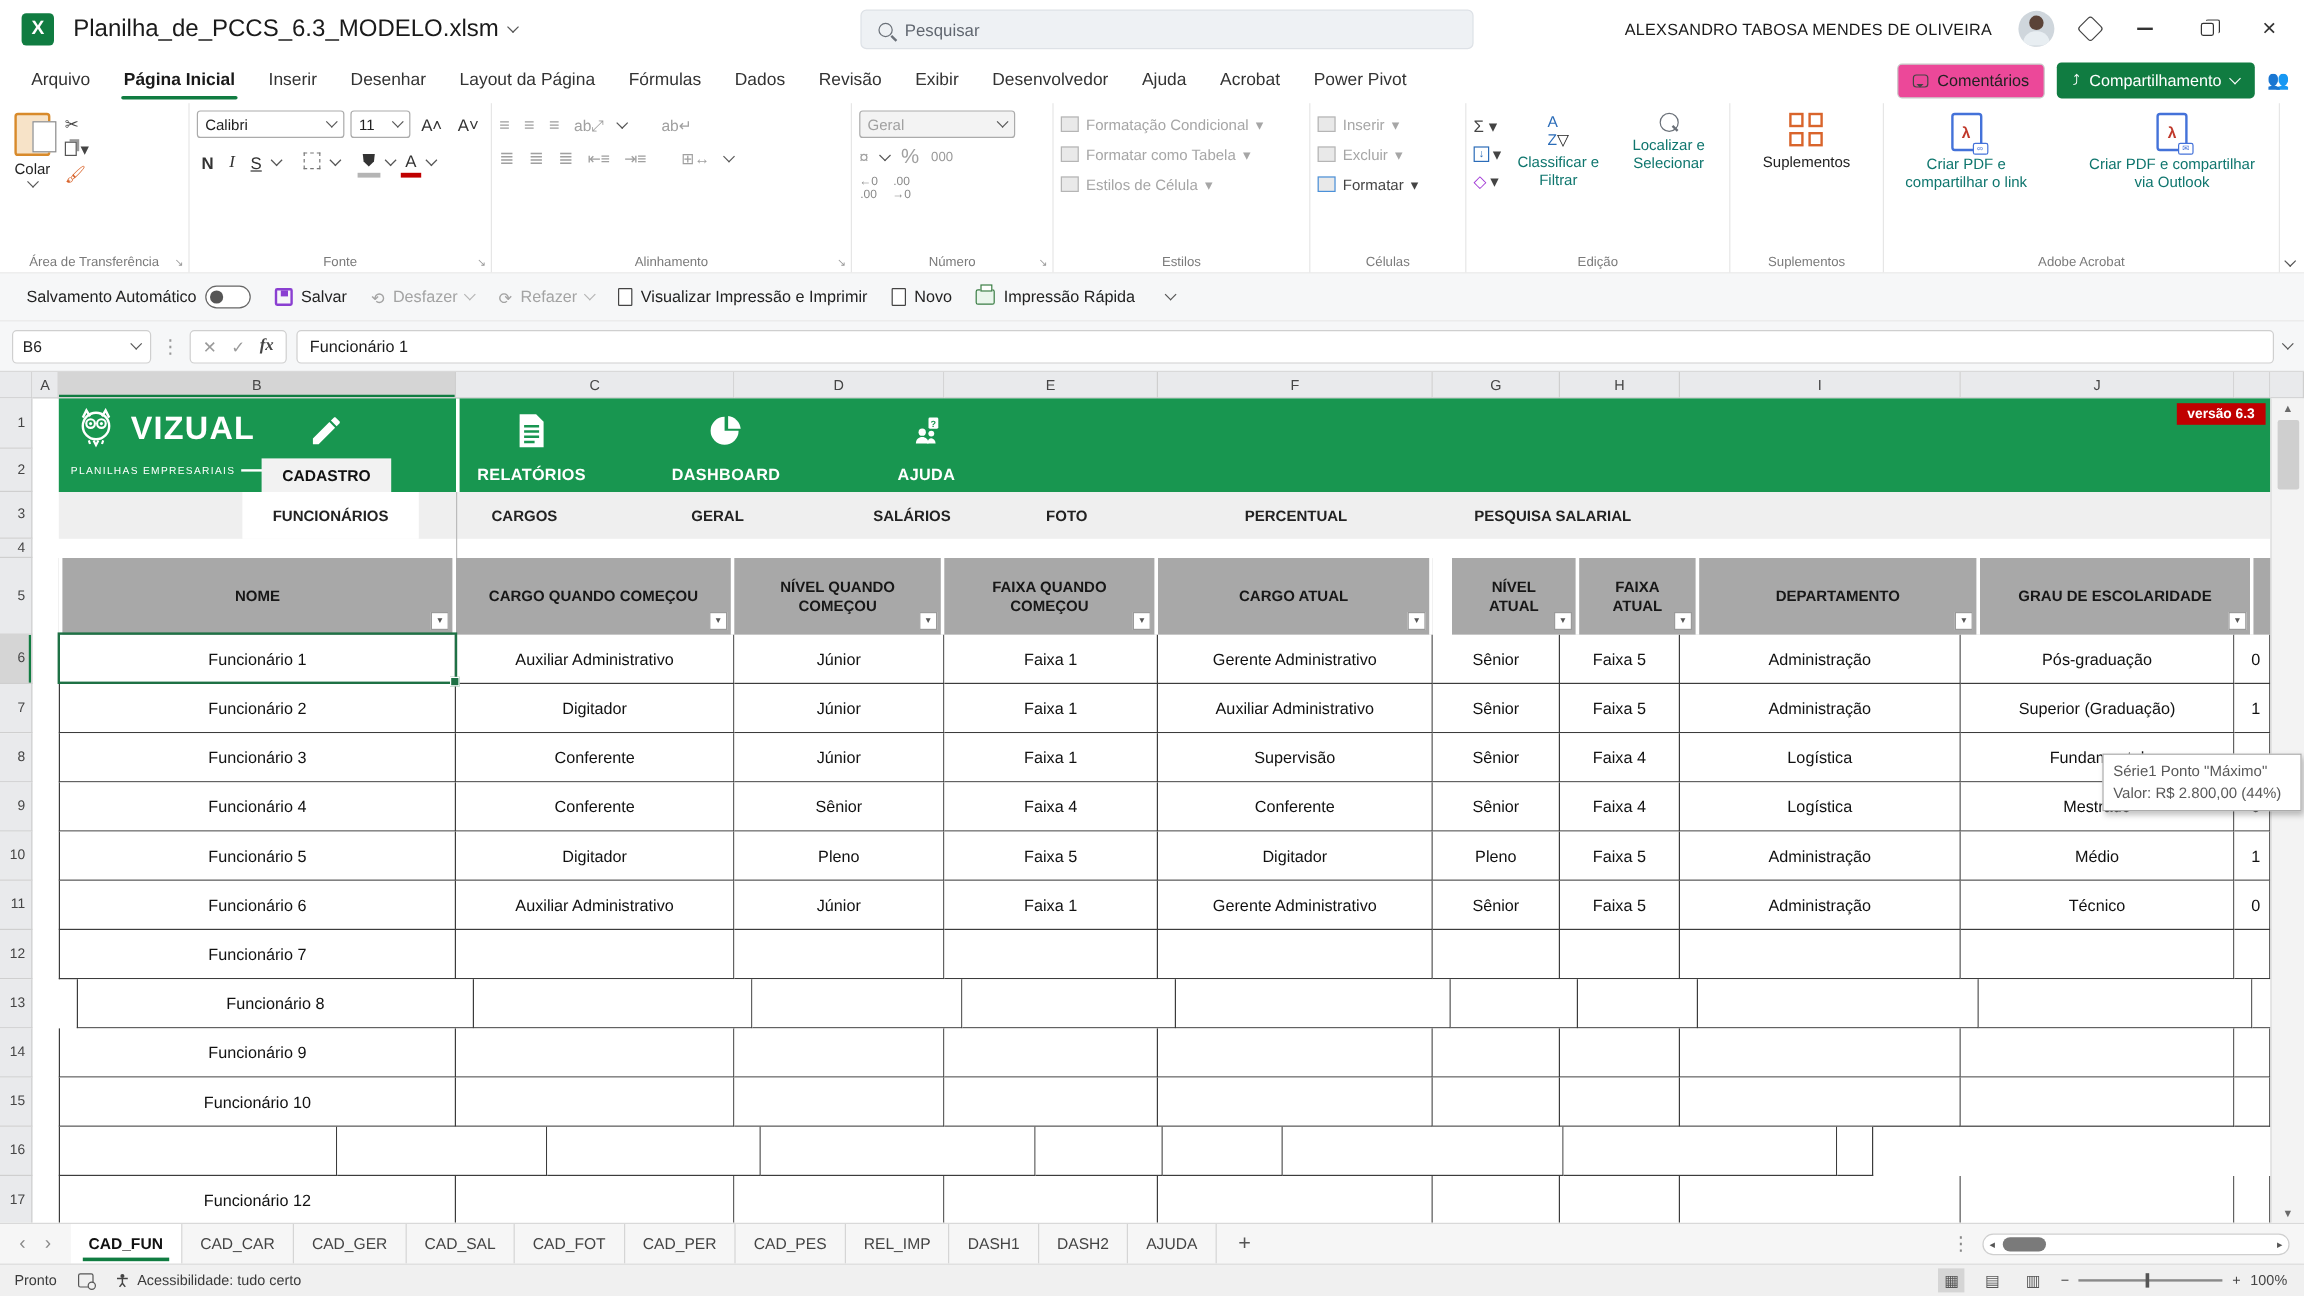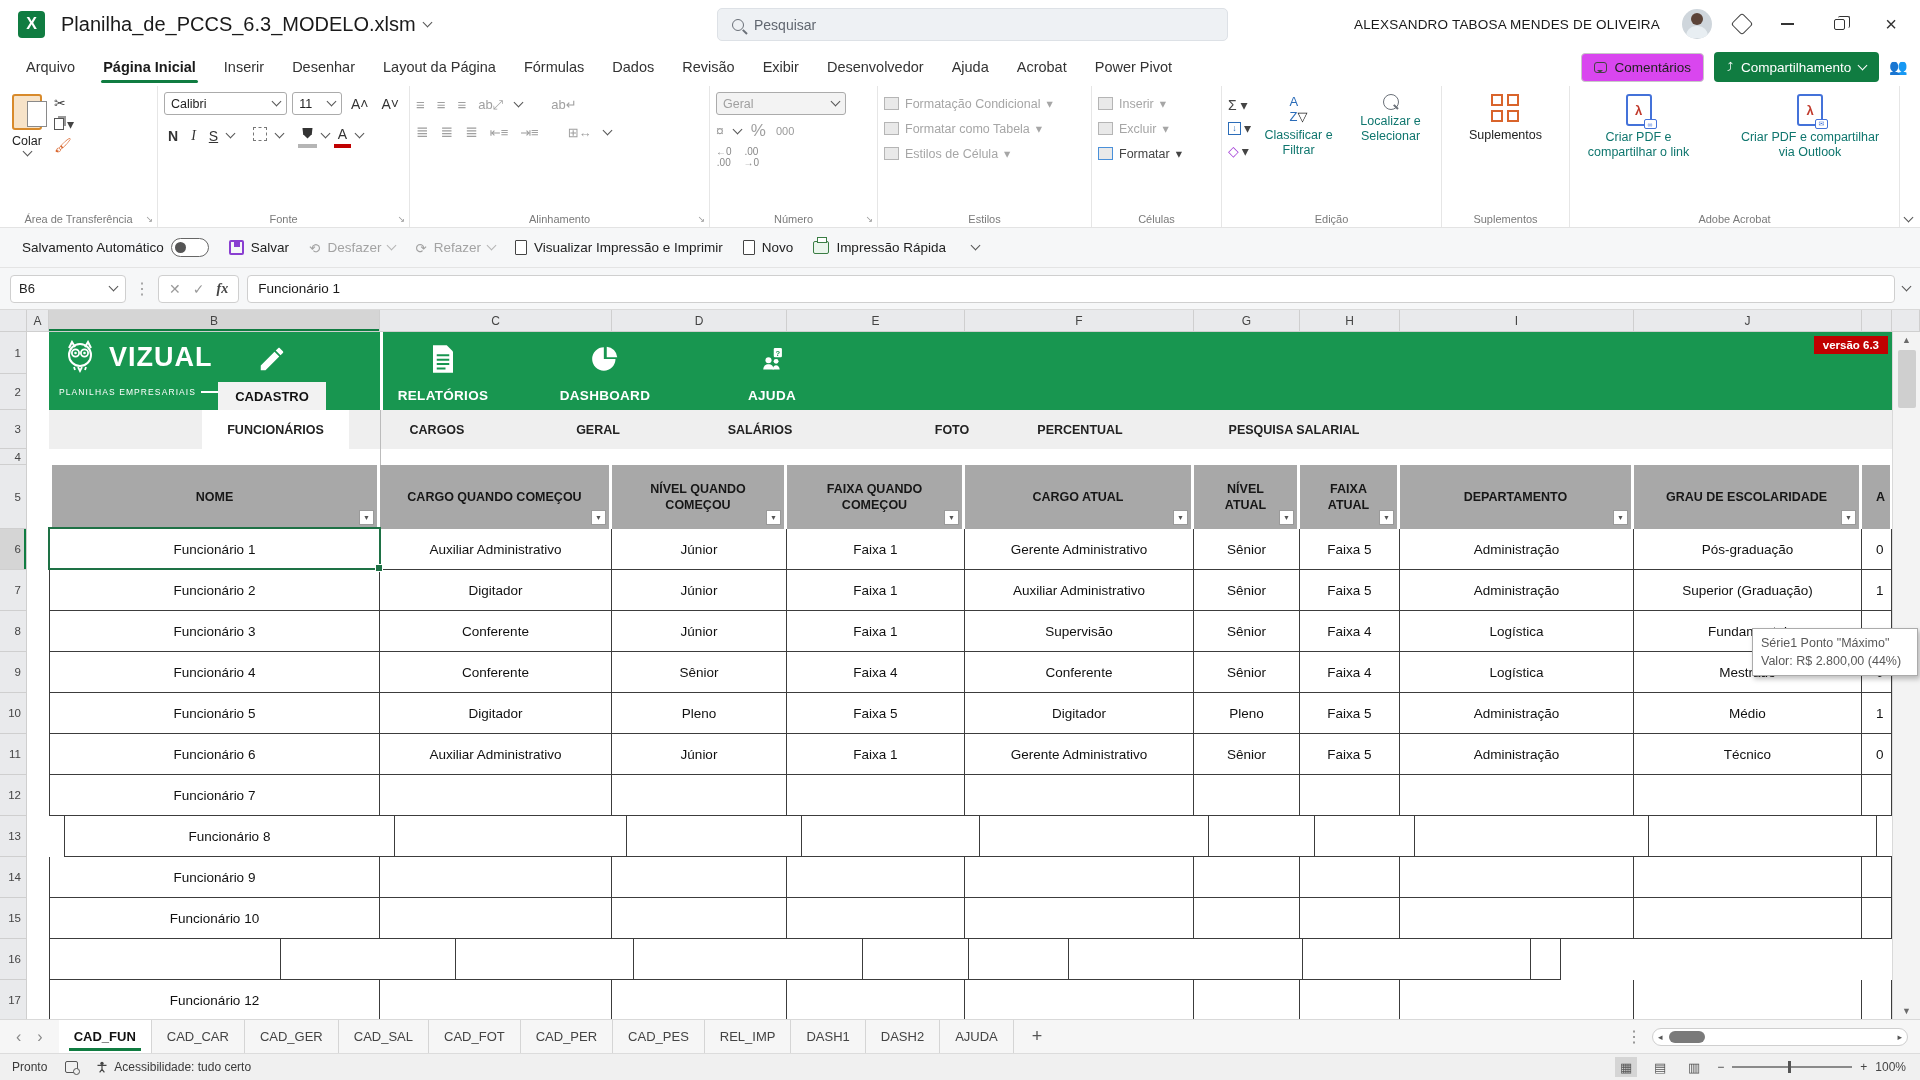--- a/index.html
+++ b/index.html
@@ -26,21 +26,21 @@
   .restore { width:11px; height:11px; border:1.4px solid #333; border-radius:2px; position:relative; }
   .restore::before { content:""; position:absolute; top:-4px; left:3px; width:11px; height:11px; border:1.4px solid #333; border-left:none; border-bottom:none; border-radius:2px; }
   .closex { font-size:20px; line-height:1; color:#333; }
 
   
   .menubar { position:absolute; top:48px; left:0; width:1920px; height:38px; background:#fff; display:flex; align-items:center; padding-left:12px; gap:0; }
   .mtab { font-size:14.5px; color:#333; padding:8px 14px; position:relative; white-space:nowrap; }
   .mtab.active { font-weight:bold; color:#1a1a1a; }
   .mtab.active::after { content:""; position:absolute; left:12px; right:12px; bottom:0; height:3px; border-radius:2px; background:#107C41; }
   .mb-right { margin-left:auto; display:flex; align-items:center; gap:10px; padding-right:12px; }
-  .comments-btn { height:29px; border:1px solid #c8c8c8; border-radius:4px; background:#d946ef; display:flex; align-items:center; gap:7px; padding:0 12px; font-size:13.5px; color:#222; }
+  .comments-btn { height:29px; border:1px solid #c8c8c8; border-radius:4px; background:#ec4899; display:flex; align-items:center; gap:7px; padding:0 12px; font-size:13.5px; color:#222; }
   .bubble { width:13px; height:11px; border:1.5px solid #444; border-radius:3px; position:relative; }
   .bubble::after { content:""; position:absolute; left:2px; bottom:-4px; border:3px solid transparent; border-top-color:#444; }
   .share-btn { height:30px; background:#107C41; border-radius:4px; color:#fff; display:flex; align-items:center; gap:8px; padding:0 13px; font-size:13.5px; }
   .share-btn .chev { border-color:#fff; }
   .person-share { font-size:15px; color:#333; }
 
   
   .ribbon { position:absolute; top:86px; left:0; width:1920px; height:142px; background:#fff; border-bottom:1px solid #e3e3e3; display:flex; }
   .rgroup { position:relative; height:100%; border-right:1px solid #e6e6e6; padding:6px 6px 18px 6px; display:flex; gap:6px; }
   .rlabel { position:absolute; bottom:2px; left:0; right:0; text-align:center; font-size:11px; color:#7a7a7a; white-space:nowrap; }
@@ -513,21 +513,21 @@
         </div>
       <span class="version-badge">versão 6.3</span>
     </div>
 
     <div class="strip" id="subtab-strip">
       <div class="colline"></div>
     <div class="subtab boxed" style="left: 153px; width: 147px;">FUNCIONÁRIOS</div>
         <div class="subtab" style="left: 388px;">CARGOS</div>
         <div class="subtab" style="left: 549px;">GERAL</div>
         <div class="subtab" style="left: 711px;">SALÁRIOS</div>
-        <div class="subtab" style="left: 903px;">FOTO</div>
+        <div class="subtab" style="left: 840px;">FOTO</div>
         <div class="subtab" style="left: 1031px;">PERCENTUAL</div>
         <div class="subtab" style="left: 1245px;">PESQUISA SALARIAL</div>
       </div>
 
     <div class="thead" id="thead">
         <div class="th" style="width: 331px;">
           <span>NOME</span>
           <div class="filter">▼</div>
         </div>
         <div class="th" style="width: 232px;">
@@ -539,21 +539,21 @@
           <div class="filter">▼</div>
         </div>
         <div class="th" style="width: 178px;">
           <span>FAIXA QUANDO COMEÇOU</span>
           <div class="filter">▼</div>
         </div>
         <div class="th" style="width: 229px;">
           <span>CARGO ATUAL</span>
           <div class="filter">▼</div>
         </div>
-        <div class="th" style="width: 106px;">
+        <div class="th" style="width: 106px; margin-left: 16px;">
           <span>NÍVEL ATUAL</span>
           <div class="filter">▼</div>
         </div>
         <div class="th" style="width: 100px;">
           <span>FAIXA ATUAL</span>
           <div class="filter">▼</div>
         </div>
         <div class="th" style="width: 234px;">
           <span>DEPARTAMENTO</span>
           <div class="filter">▼</div>

